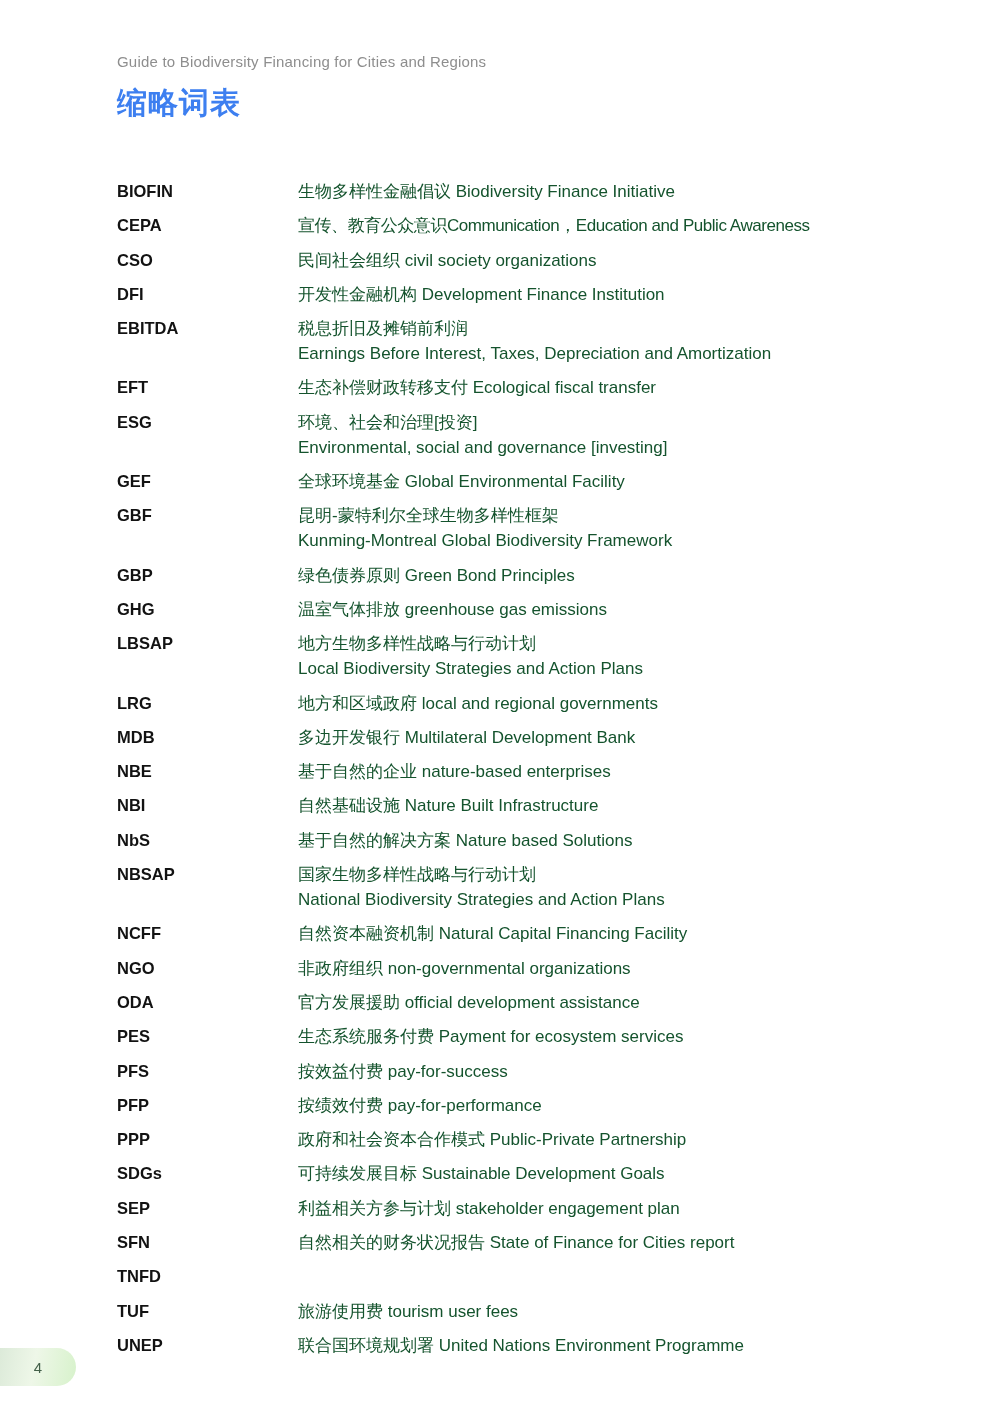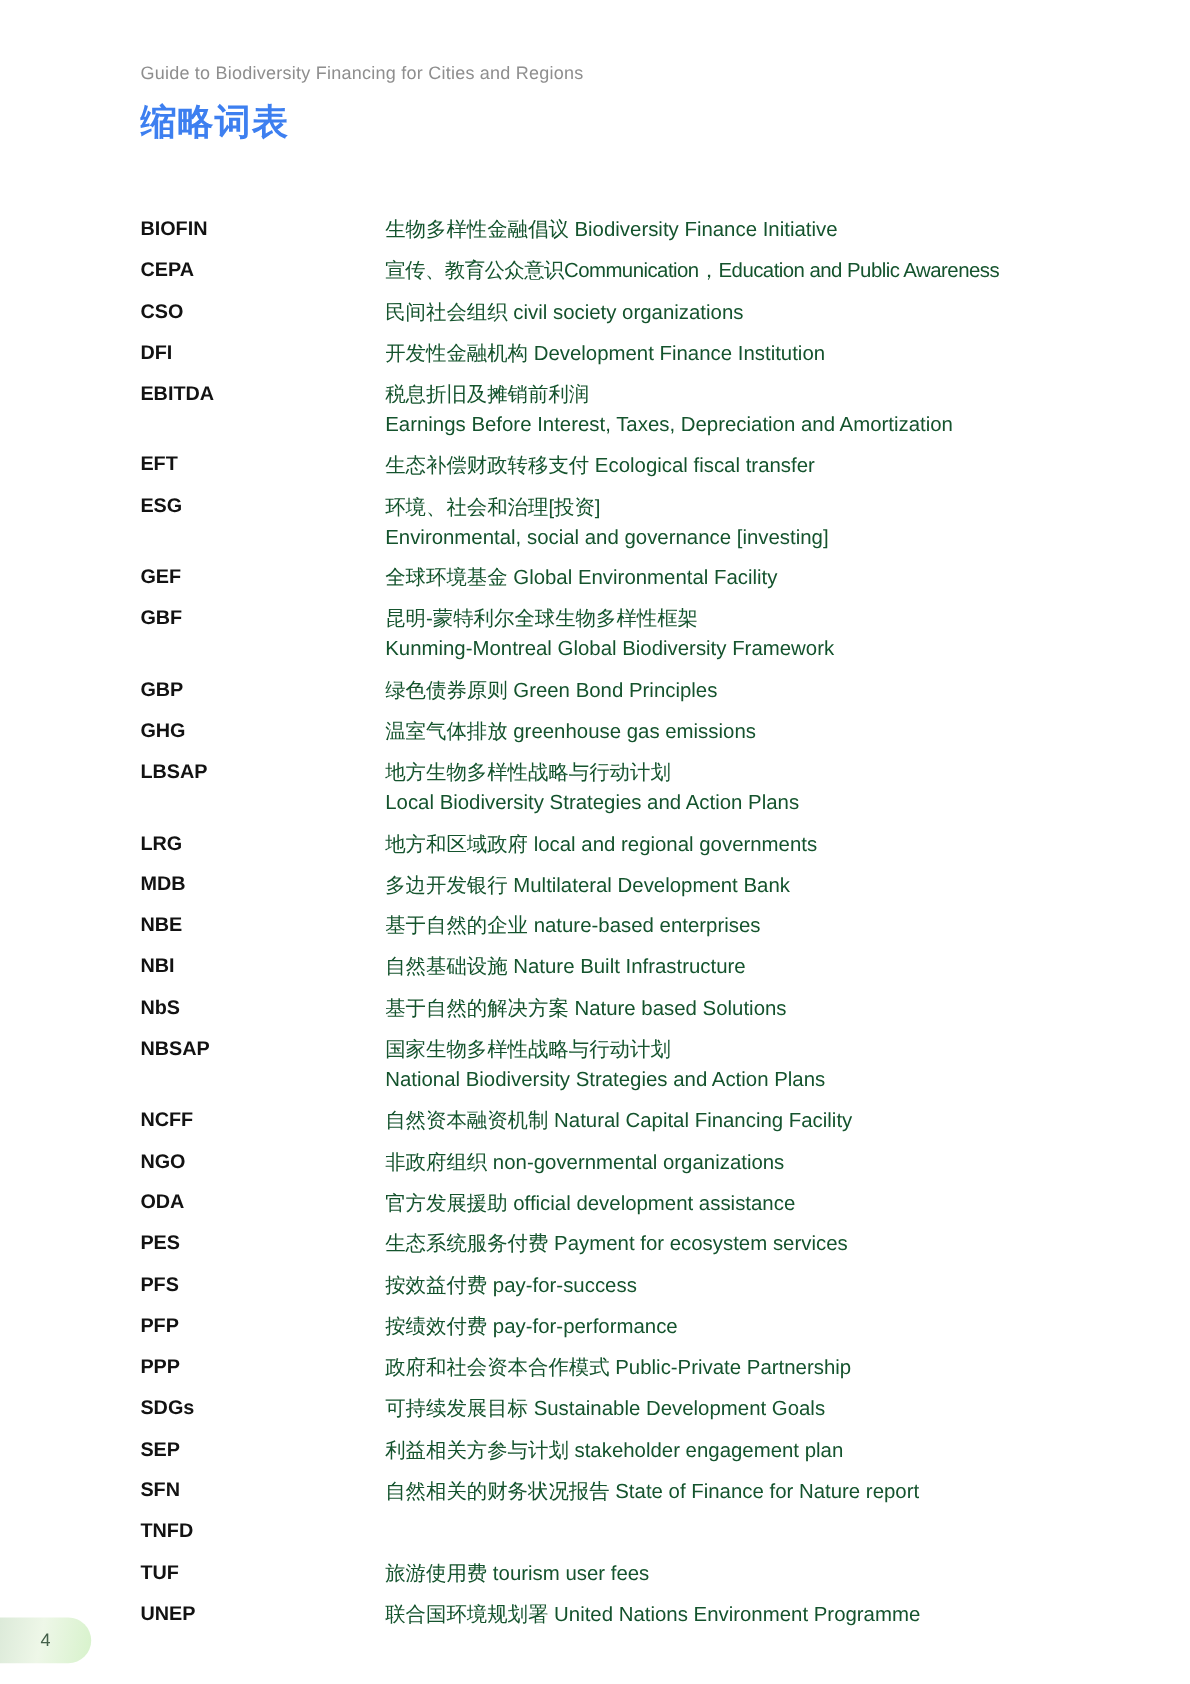--- a/index.html
+++ b/index.html
@@ -35,21 +35,20 @@
     color: #3d7ff0;
     letter-spacing: 1px;
   }
   .glossary {
     margin-top: 54px;
   }
   .entry {
     display: flex;
     align-items: flex-start;
     margin-bottom: 9.3px;
-    gap: 23px;
   }
   .abbr {
     width: 181px;
     flex-shrink: 0;
     font-size: 16.5px;
     line-height: 25px;
     font-weight: 700;
     color: #121212;
   }
   .def {
@@ -279,21 +278,21 @@
   <div class="entry">
     <div class="abbr">SEP</div>
     <div class="def">
           <div class="def-line">利益相关方参与计划 stakeholder engagement plan</div>
         </div>
   </div>
 
   <div class="entry">
     <div class="abbr">SFN</div>
     <div class="def">
-          <div class="def-line">自然相关的财务状况报告 State of Finance for Nature report</div>
+          <div class="def-line">自然相关的财务状况报告 State of Finance for Cities report</div>
         </div>
   </div>
 
   <div class="entry">
     <div class="abbr">TNFD</div>
   </div>
 
   <div class="entry">
     <div class="abbr">TUF</div>
     <div class="def">

